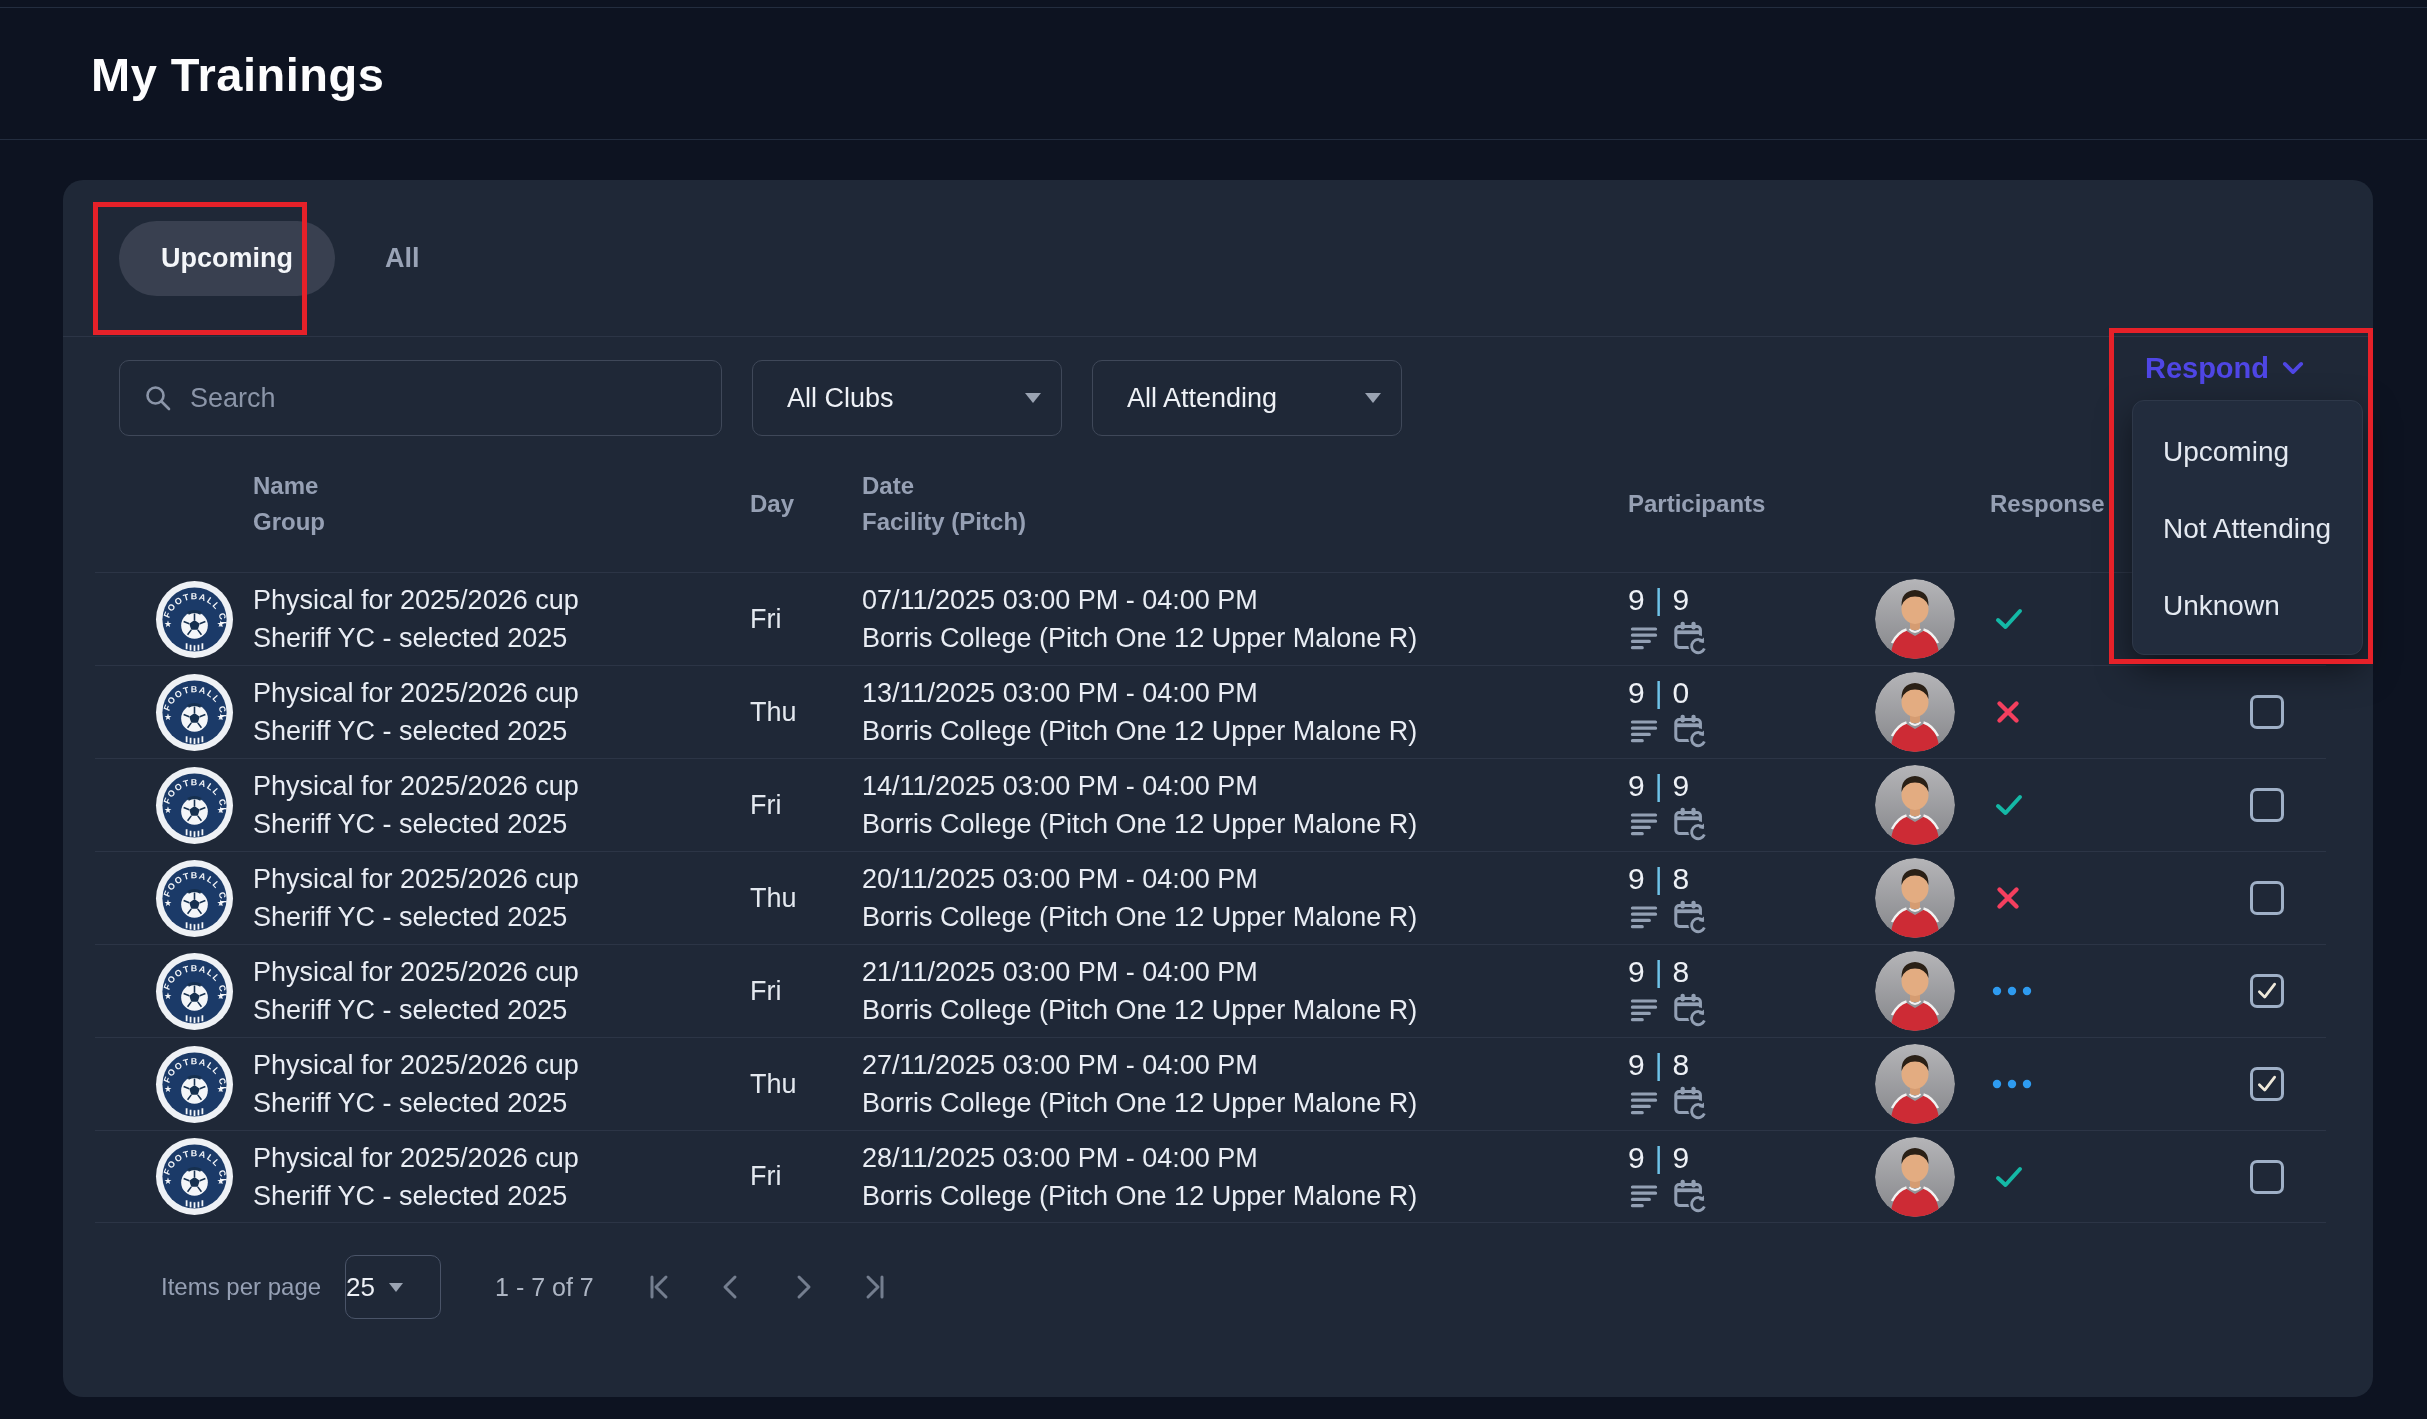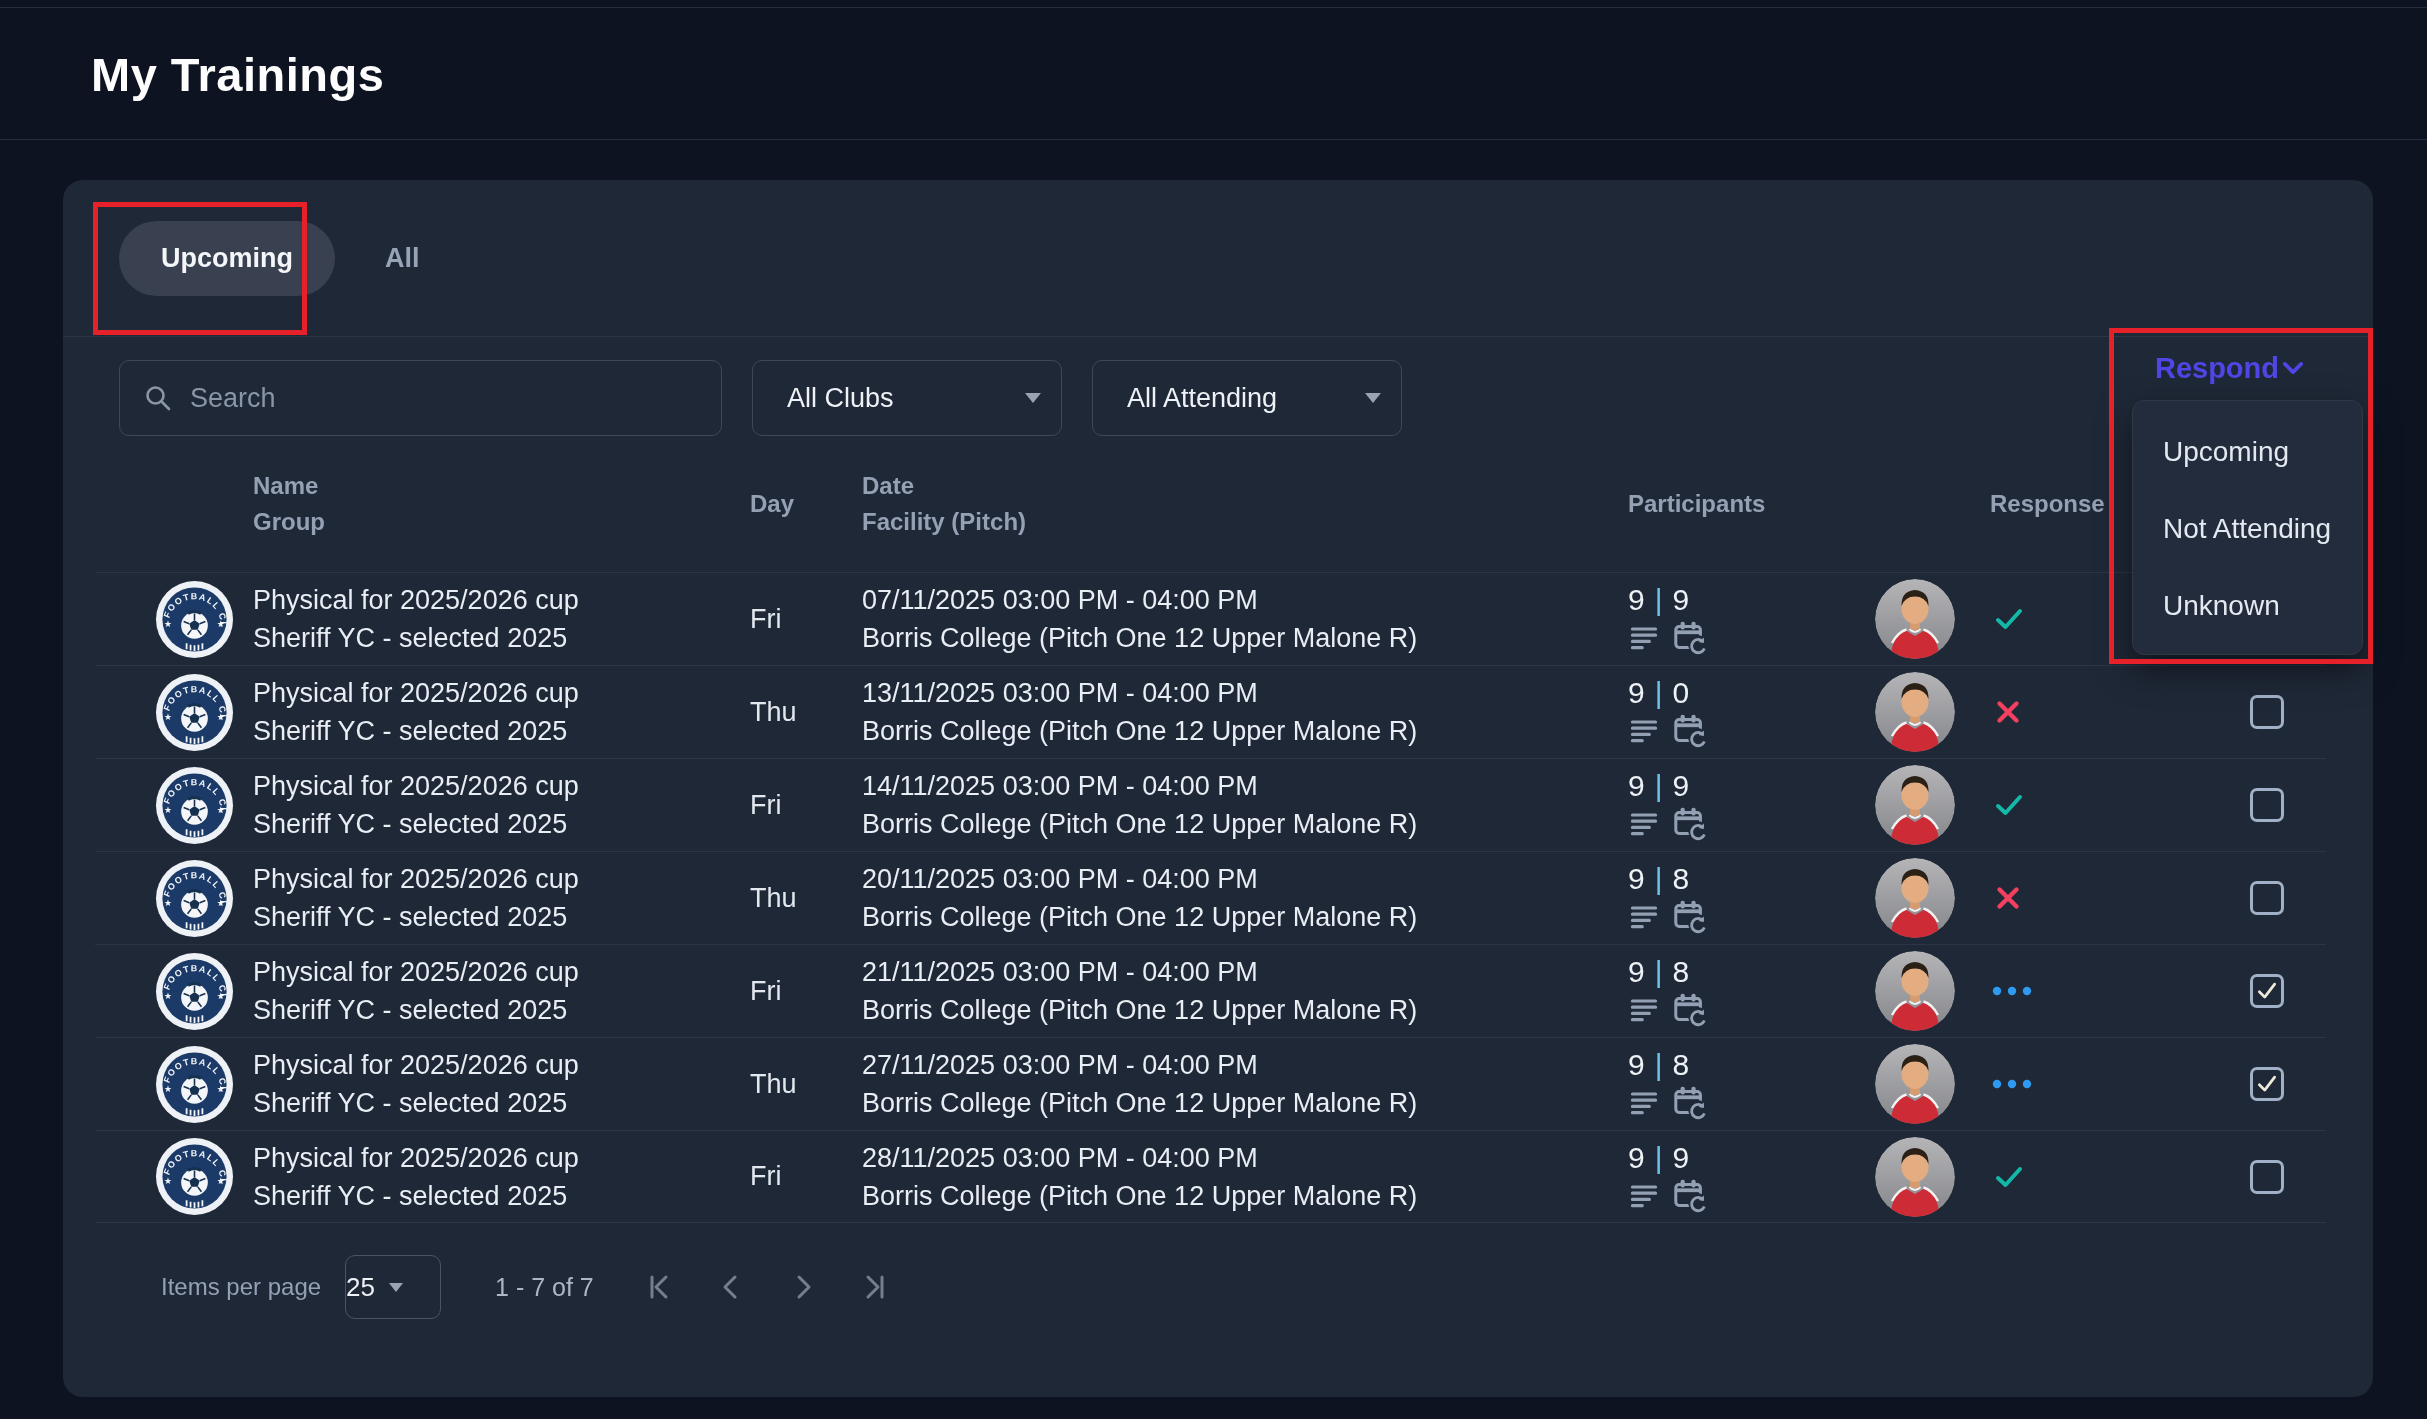--- a/index.html
+++ b/index.html
@@ -56,21 +56,21 @@
     width:310px; height:76px; border:1.5px solid #3f4859; border-radius:10px;
     display:flex; align-items:center; justify-content:space-between;
     padding:0 20px 0 34px; cursor:pointer;
   }
   .select-box .val { font-size:27px; color:#eef1f6; }
   .caret { width:0; height:0; border-left:8px solid transparent; border-right:8px solid transparent; border-top:10px solid #9aa3b2; }
 
   
   .respond-btn {
     position:absolute; top:160px; right:66px; height:56px;
-    display:flex; align-items:center; cursor:pointer;
+    display:flex; align-items:center; gap:10px; cursor:pointer;
     font-size:29px; font-weight:600; color:#4f46e5; background:none; border:none; font-family:inherit;
   }
   .dropdown-panel {
     position:absolute; left:2069px; top:220px; width:231px; height:255px;
     background:#222c3d; border:1px solid #2e3849; border-radius:12px;
     box-shadow:0 14px 34px rgba(0,0,0,.5);
     padding-top:12px; z-index:50; display:flex; flex-direction:column;
   }
   .menu-item {
     height:77px; display:flex; align-items:center; padding-left:30px;

